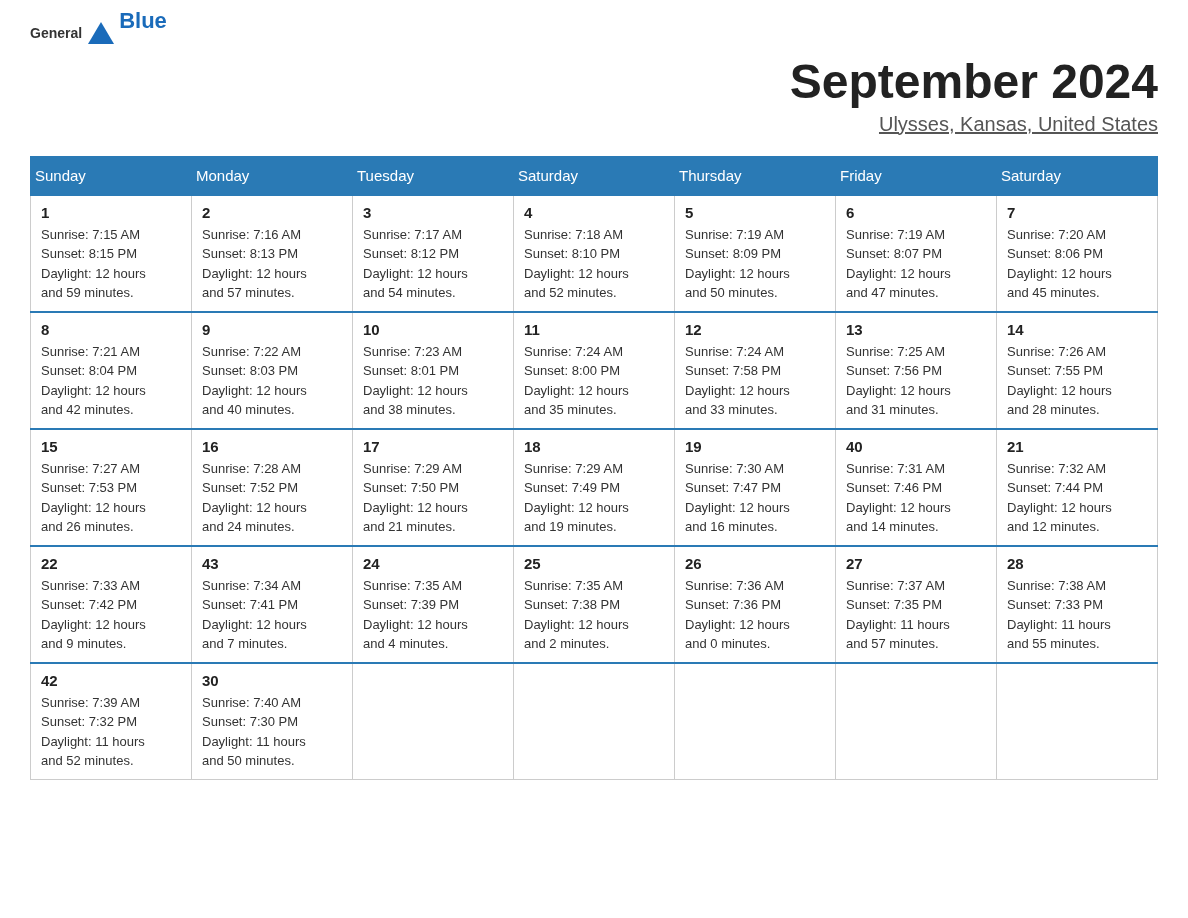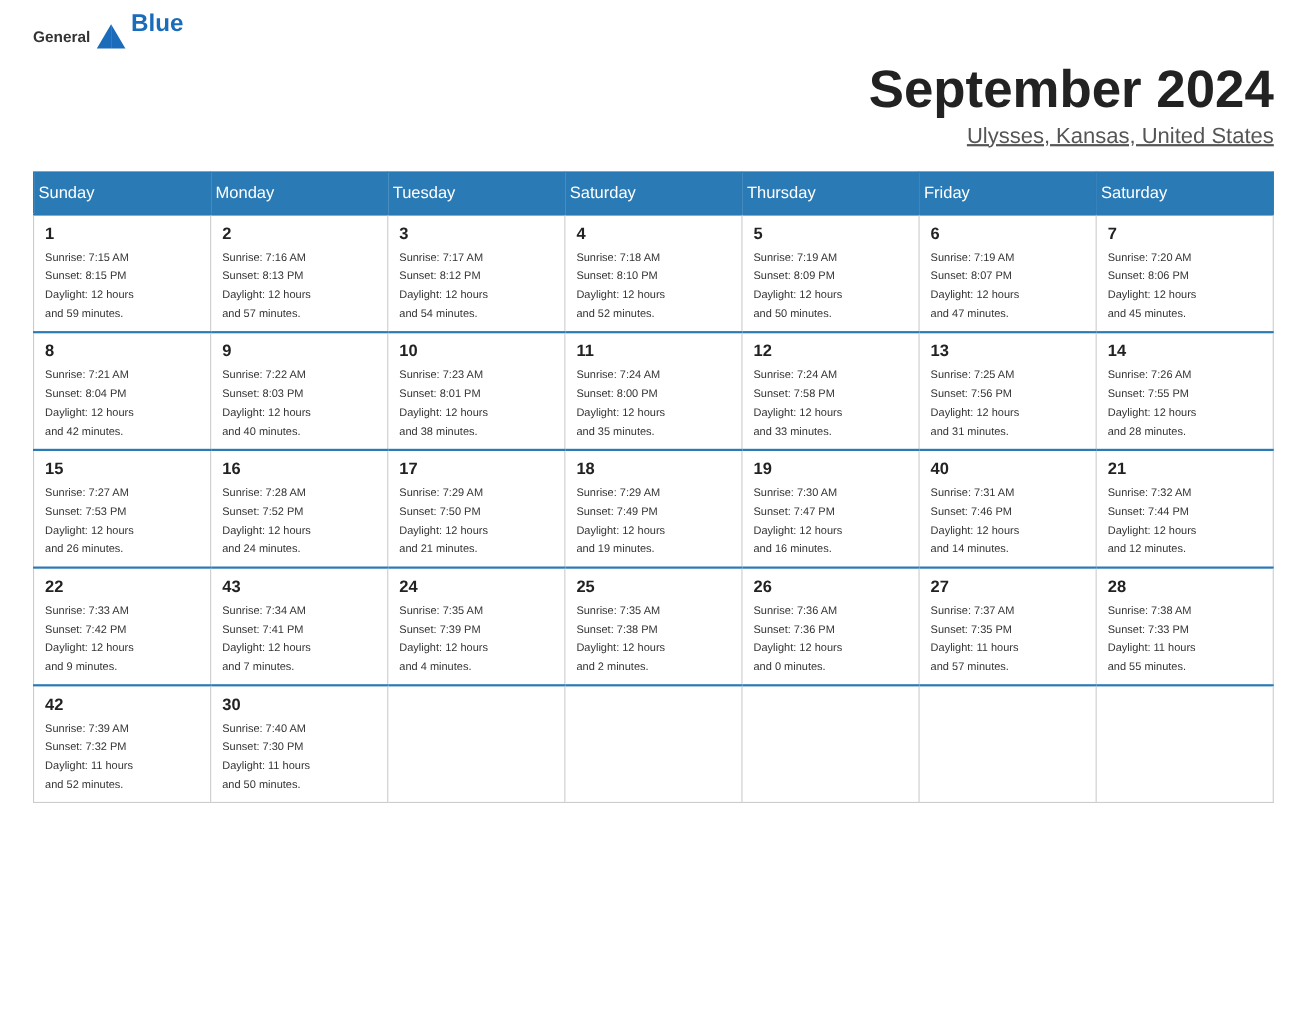--- a/index.html
+++ b/index.html
@@ -71,21 +71,21 @@
       min-height: 100px;
     }
     .cell-day {
       font-size: 15px;
       font-weight: bold;
       color: #222;
       display: block;
       margin-bottom: 4px;
     }
     .cell-info {
-      font-size: 10px;
+      font-size: 13px;
       line-height: 1.5;
       color: #333;
     }
     .empty-cell {
       background: #fff;
     }
     tr.week-row td {
       border-top: 2px solid #2a7ab5;
     }
   </style>

